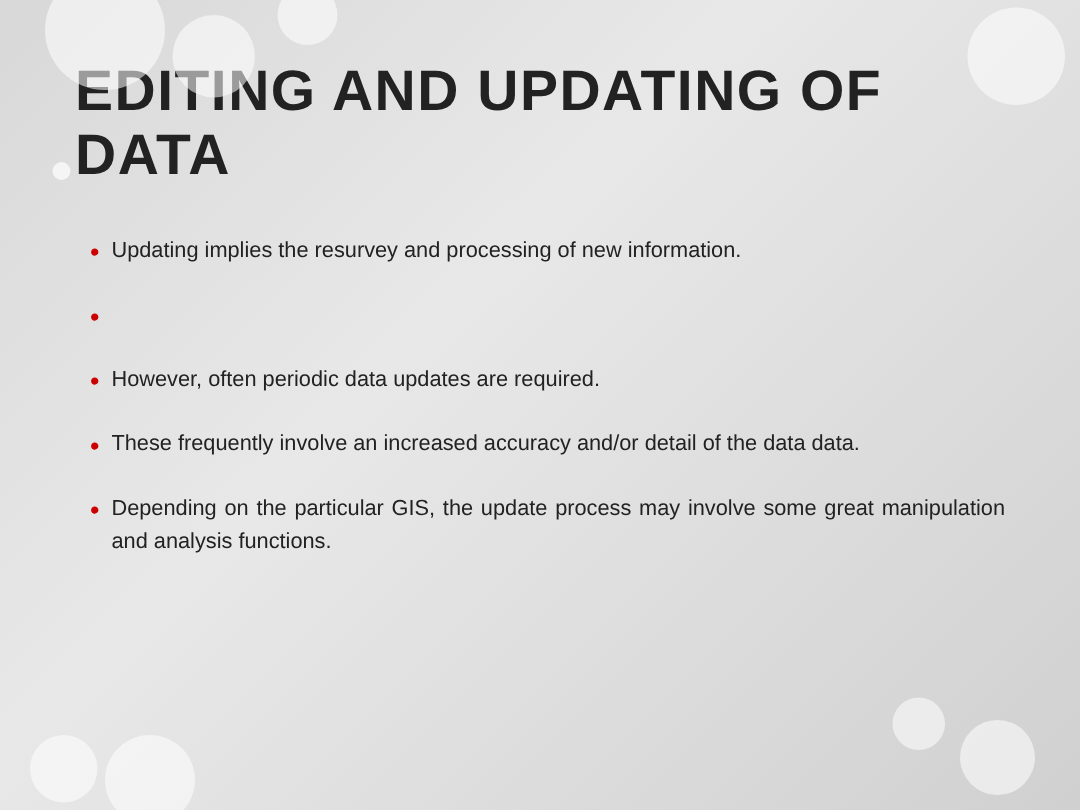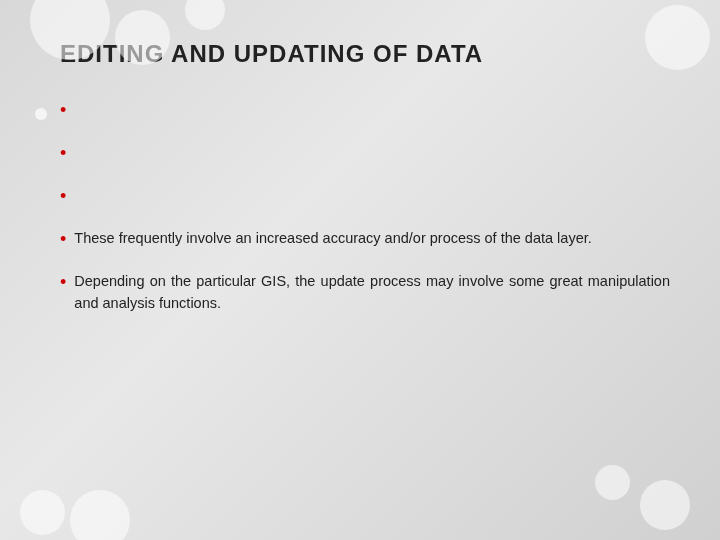--- a/index.html
+++ b/index.html
@@ -94,26 +94,25 @@
       position: absolute;
       width: 12px;
       height: 12px;
       border-radius: 50%;
       background: rgba(255,255,255,0.7);
       left: 35px;
       top: 108px;
     }
 
     .title {
-      font-size: 24px;
+      font-size: 38px;
       font-weight: bold;
       color: #222;
       letter-spacing: 1px;
       margin-bottom: 30px;
-      margin-left: 10px;
     }
 
     .content {
       margin-left: 10px;
     }
 
     .bullet-item {
       display: flex;
       align-items: flex-start;
       margin-bottom: 16px;
@@ -149,33 +148,35 @@
   <div class="circle circle-7"></div>
   <div class="circle circle-8"></div>
   <div class="dot"></div>
 
   <h1 class="title">EDITING AND UPDATING OF DATA</h1>
 
   <div class="content">
 
     <div class="bullet-item">
       <span class="bullet">•</span>
+      <span class="bullet-text">Updating implies the resurvey and processing of new information.</span>
     </div>
 
     <div class="bullet-item">
       <span class="bullet">•</span>
     </div>
 
     <div class="bullet-item">
       <span class="bullet">•</span>
+      <span class="bullet-text">However, often periodic data updates are required.</span>
     </div>
 
     <div class="bullet-item">
       <span class="bullet">•</span>
-      <span class="bullet-text">These frequently involve an increased accuracy and/or process of the data layer.</span>
+      <span class="bullet-text">These frequently involve an increased accuracy and/or detail of the data data.</span>
     </div>
 
     <div class="bullet-item">
       <span class="bullet">•</span>
       <span class="bullet-text">Depending on the particular GIS, the update process may involve some great manipulation and analysis functions.</span>
     </div>
 
   </div>
 </div>
 

